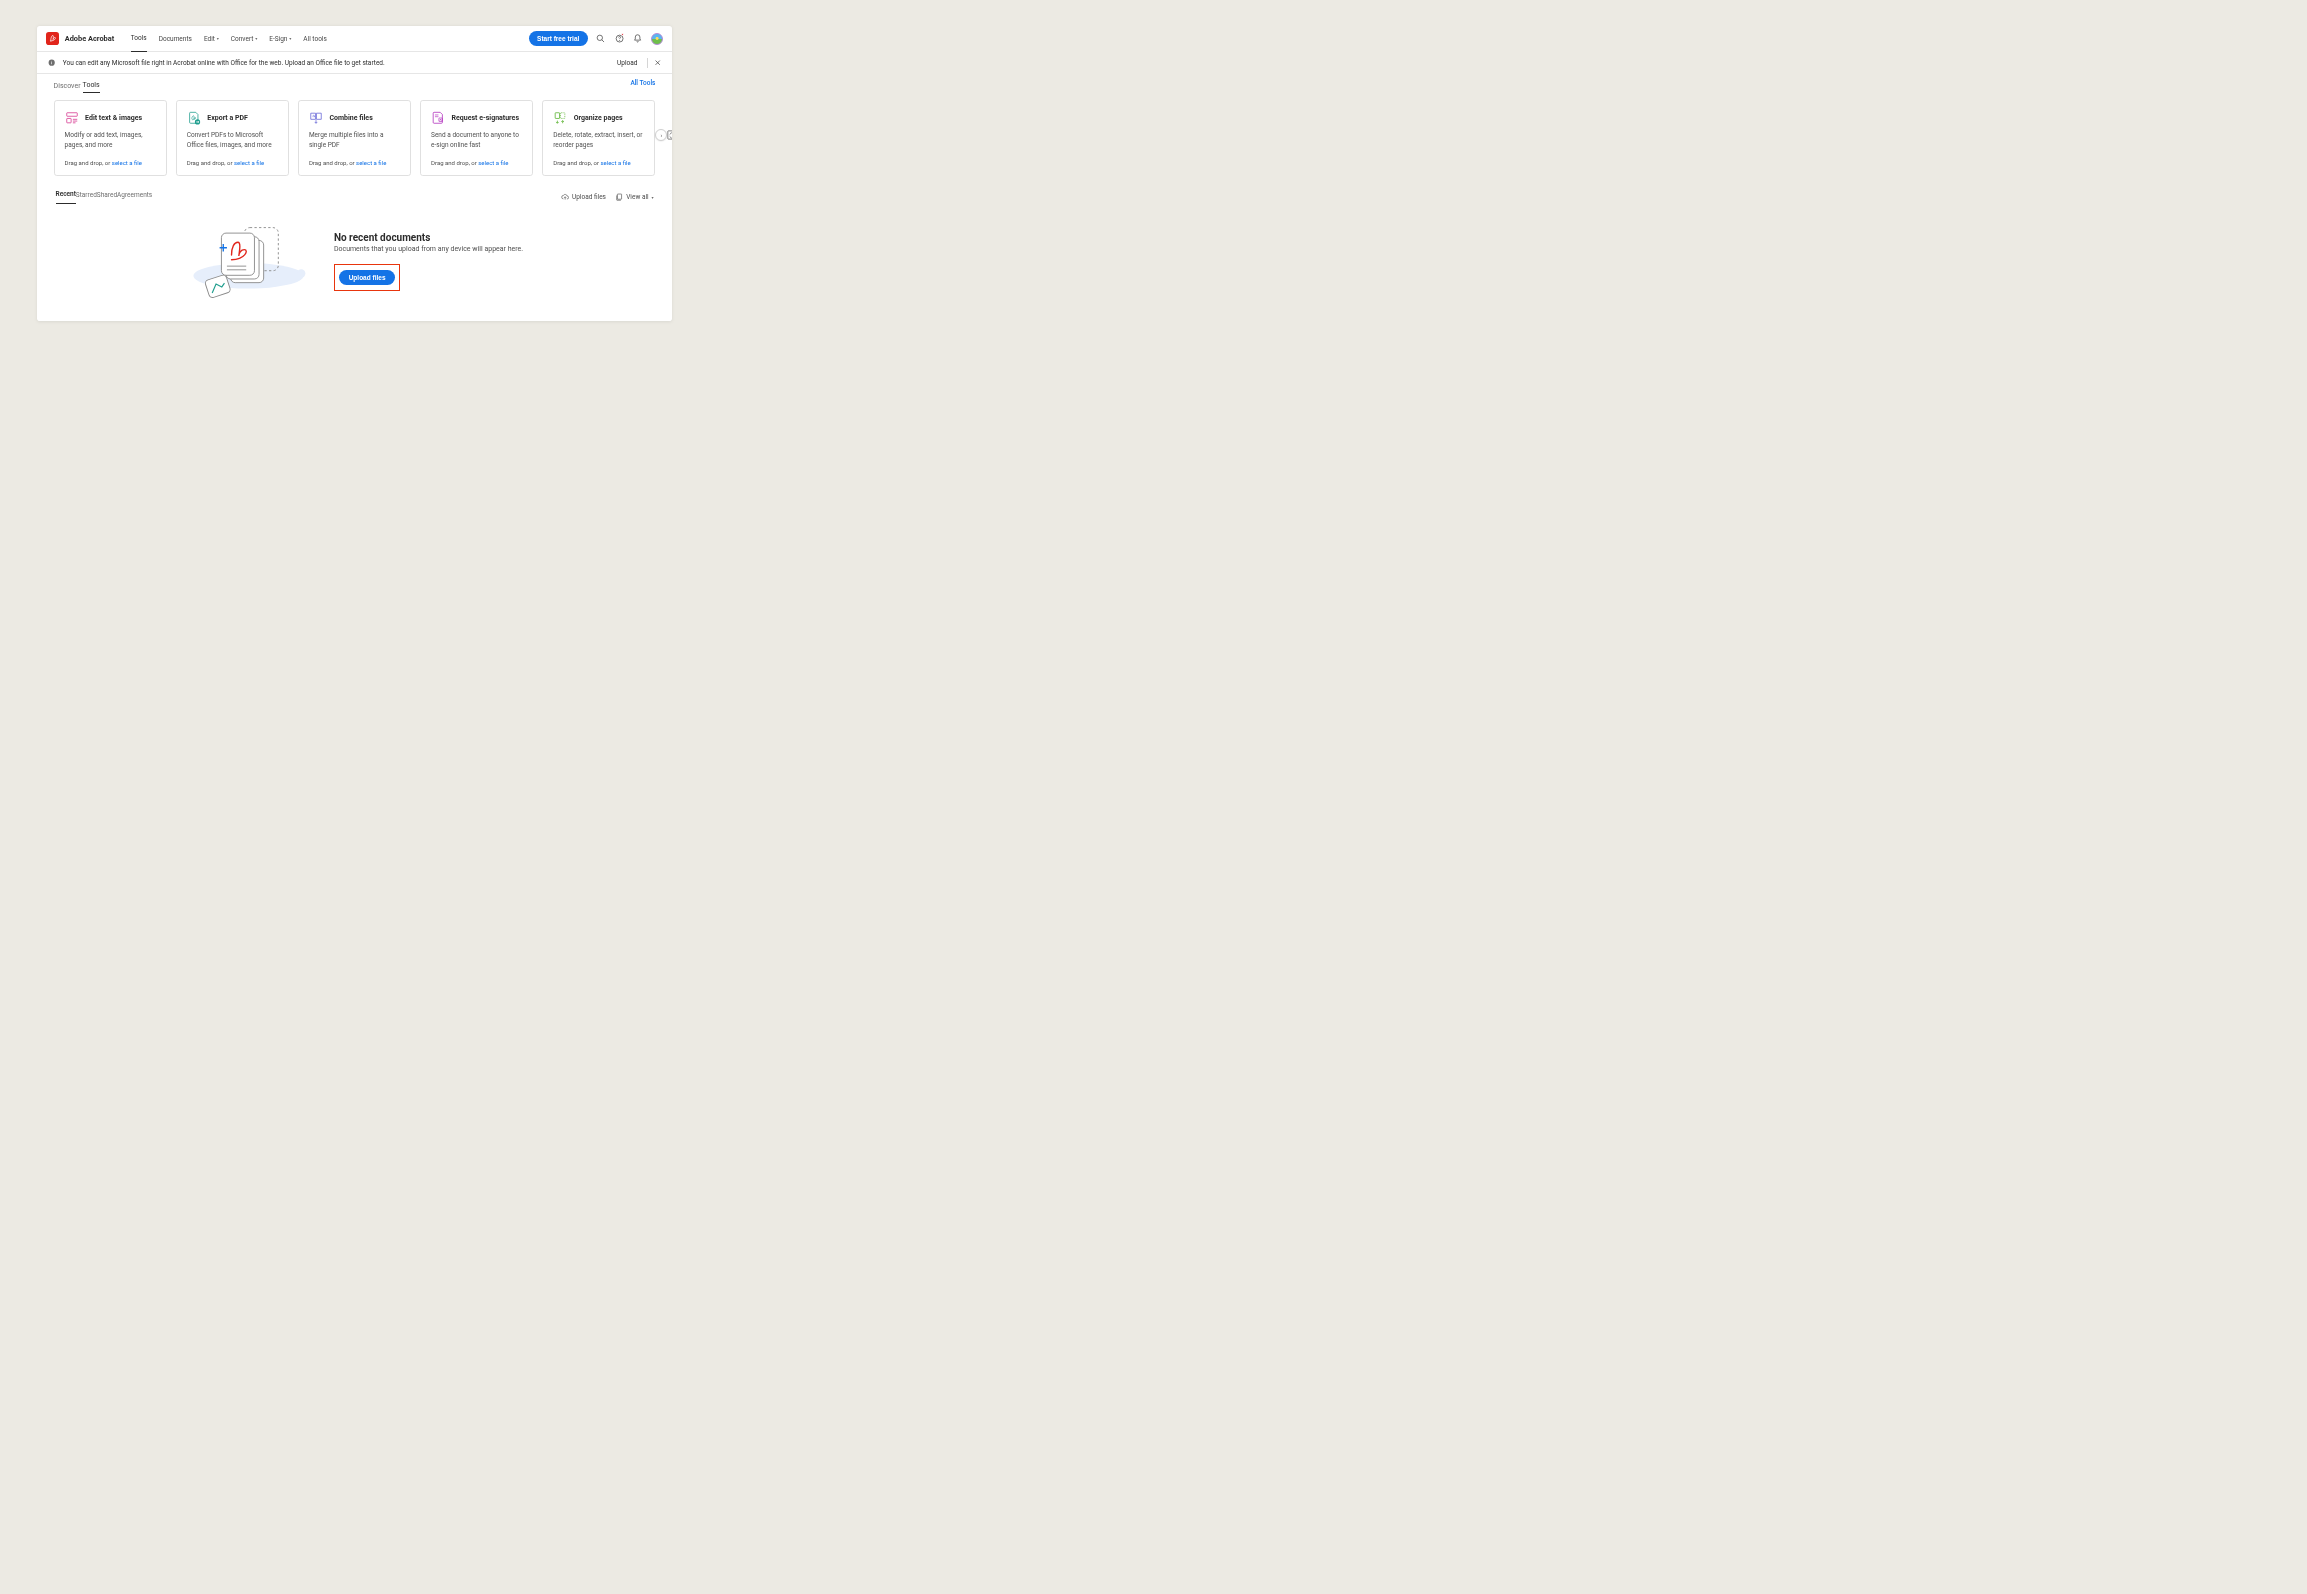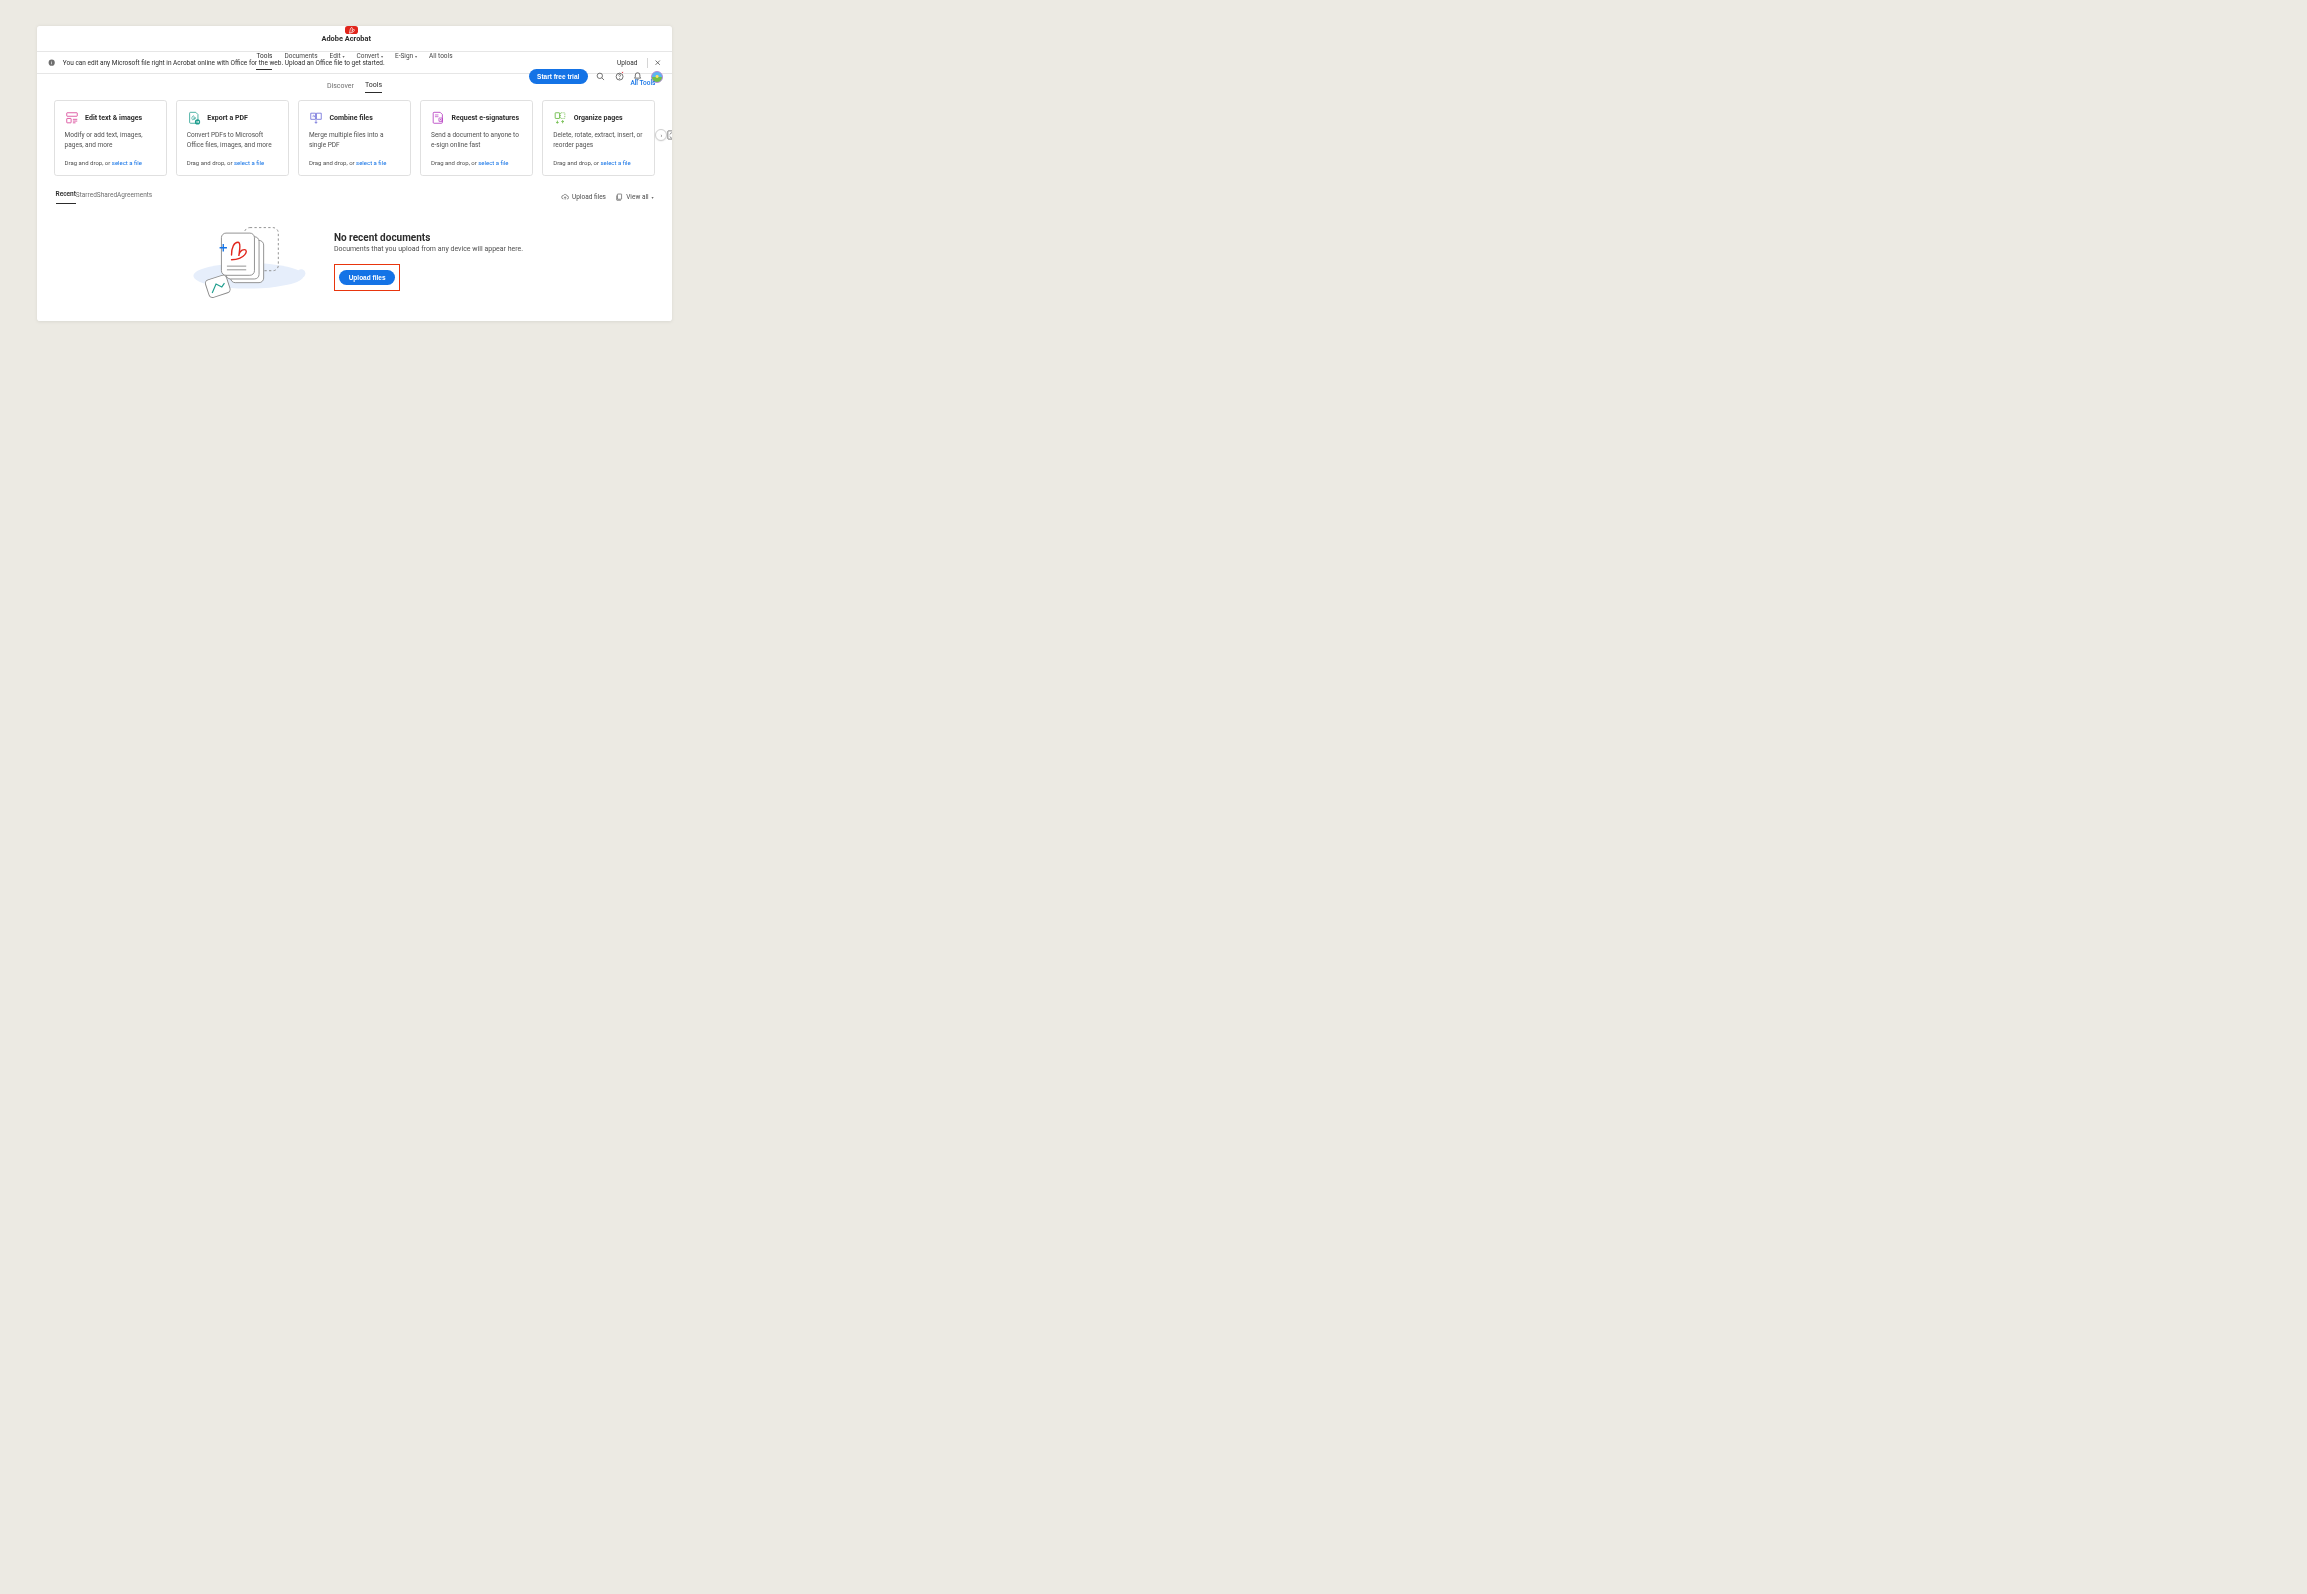--- a/index.html
+++ b/index.html
@@ -20,21 +20,20 @@
   height: 295px;
   position: relative;
 }
 
 .navbar {
   display: flex;
   align-items: center;
   height: 26px;
   padding: 0 9.2px;
   border-bottom: 0.5px solid #e6e6e6;
-  flex-direction: column;
 }
 .logo-box {
   width: 13px; height: 13px; background: #e1251b; border-radius: 2.8px;
   display: flex; align-items: center; justify-content: center; margin-right: 5.5px;
 }
 .logo-box svg { width: 8.3px; height: 8.3px; }
 .brand { font-weight: 700; font-size: 7.4px; margin-right: 16.6px; }
 .nav-items { display: flex; gap: 12px; align-items: center; font-size: 6.5px; color: #464646; }
 .nav-item { cursor: pointer; display: flex; align-items: center; gap: 1.8px; padding: 8.8px 0; }
 .nav-item.active { border-bottom: 0.9px solid #2c2c2c; font-weight: 400; color: #2c2c2c; margin-bottom: -0.5px; }
@@ -53,21 +52,21 @@
 .banner {
   display: flex; align-items: center; padding: 0 11px;
   height: 22px; border-bottom: 0.5px solid #e6e6e6; font-size: 6.5px; color: #2c2c2c;
 }
 .banner .info { width:7.4px;height:7.4px;margin-right:7.4px;color:#6e6e6e;}
 .banner-spacer { flex:1; }
 .banner-upload { font-size: 6.5px; color: #2c2c2c; cursor:pointer; margin-right: 9.2px; }
 .banner-divider { width:0.5px; height:10px; background:#d5d5d5; margin-right: 6.5px;}
 .banner-close { width:7.4px; cursor:pointer; color:#4b4b4b;}
 
-.subhead { display:flex; align-items:flex-end; padding: 6.5px 16.6px 0 16.6px; gap: 11px; position:relative;justify-content:center;}
+.subhead { display:flex; align-items:flex-end; padding: 6.5px 16.6px 0 16.6px; gap: 2px; position:relative;}
 .subtab { font-size: 7px; color:#6e6e6e; padding-bottom: 3.7px; cursor:pointer;}
 .subtab.active { color:#2c2c2c; border-bottom: 0.9px solid #2c2c2c; font-weight:400;}
 .alltools { position:absolute; right:16.6px; top: 4.6px; color:#1473e6; font-size:6.5px; cursor:pointer; font-weight:500;}
 
 .cards-row { display:flex; gap: 9px; padding: 6.5px 16.6px 0 16.6px; position:relative;}
 .card {
   flex:1; border:0.5px solid #e0e0e0; border-radius:2.8px; padding: 10px 10px 9.2px 10px;
   min-width: 0;
 }
 .card-head { display:flex; align-items:center; gap: 6.5px; margin-bottom: 6.5px;}

